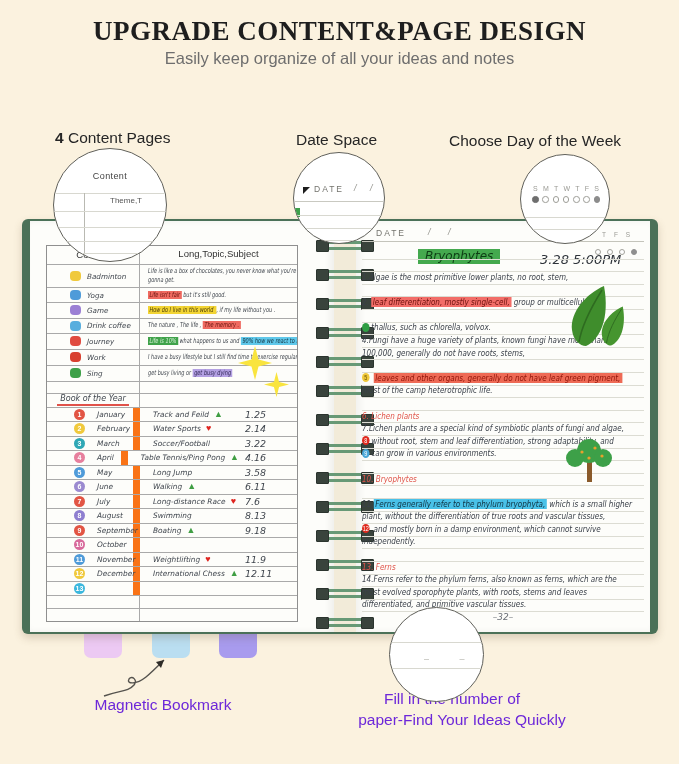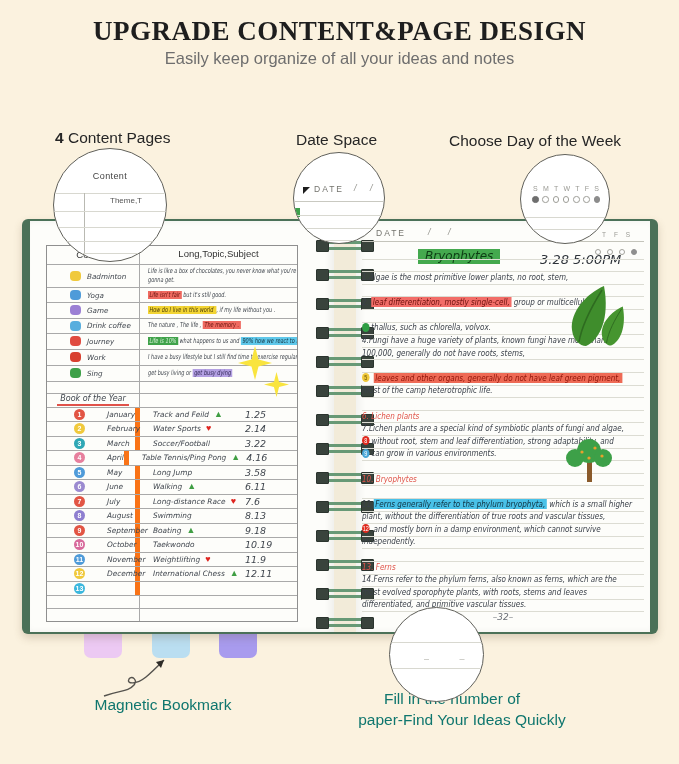--- a/index.html
+++ b/index.html
@@ -8,21 +8,21 @@
 .abs{position:absolute}
 .hw{font-family:"DejaVu Sans",sans-serif;font-style:italic;color:#3f454d}
 
 
 .main-title{position:absolute;top:16px;left:0;right:0;text-align:center;font-family:"Liberation Serif",serif;font-weight:bold;font-size:27px;color:#1e1e1e;letter-spacing:.5px}
 .subtitle{position:absolute;top:49px;left:0;right:0;text-align:center;font-size:16.5px;color:#6e6e6e}
 
 
 .callout{position:absolute;font-size:15.5px;color:#262626}
 .callout b{font-weight:700}
-.bottom-label{position:absolute;font-size:15.5px;color:#0f766e;text-align:center}
+.bottom-label{position:absolute;font-size:15.5px;color:#6d28d9;text-align:center}
 
 
 .mag{position:absolute;border-radius:50%;background:#fff;border:1px solid #60605a;overflow:hidden;z-index:7}
 .mag .line{position:absolute;left:0;right:0;height:1px;background:#d8d8d0}
 .mag .vline{position:absolute;width:1px;background:#b9b9b2}
 .mini-title{position:absolute;font-size:9px;color:#444;letter-spacing:.4px}
 .mini-theme{position:absolute;font-size:8px;color:#555}
 .date-word{position:absolute;font-size:8.5px;letter-spacing:2px;color:#73736d}
 .slash{position:absolute;font-size:9px;color:#92928c;font-style:italic}
 .tri-corner{position:absolute;width:0;height:0;border-top:9px solid #1d1d1d;border-right:9px solid transparent}
@@ -61,21 +61,21 @@
 .hl-red{background:#ef6a60;color:#64120c;padding:0 2px}
 .hl-yellow{background:#f2d434;color:#4a3c06;padding:0 2px}
 .hl-green{background:#3fa24a;color:#d9f2da;padding:0 2px}
 .hl-blue{background:#5fc8ea;color:#123240;padding:0 2px}
 .hl-purple{background:#b3a0e2;color:#2e2452;padding:0 2px}
 .hl-pink{background:#f26d68;color:#6b100c;padding:0 2px}
 .hl-redline{background:#ee6a55;color:#8f1408;padding:0 2px}
 .hl-blue2{background:#49c1e8;color:#0f3140;padding:0 2px}
 .red-head{color:#e0554b}
 .mrow{display:flex;align-items:center;border-top:1px solid #a9a9a9;height:14.5px}
-.mc1{width:93px;height:100%;border-right:5px solid #f97316;display:flex;align-items:center;padding-left:27px;gap:22px}
+.mc1{width:93px;height:100%;border-right:7px solid #f97316;display:flex;align-items:center;padding-left:27px;gap:12px}
 .mbadge{width:11px;height:11px;border-radius:50%;color:#fff;font-size:7px;font-weight:bold;text-align:center;line-height:11px;flex:none;font-style:normal}
 .mname{font-size:7.4px}
 .mc2{flex:1;height:100%;display:flex;align-items:center;padding-left:13px}
 .mact{font-size:7.4px;white-space:nowrap}
 .mmark{margin-left:5px;font-size:9px;line-height:9px;font-style:normal}
 .mpage{margin-left:auto;width:58px;font-size:9.5px;padding-left:6px}
 .bookline{font-size:8px;border-bottom:2px solid #e0524a;padding:0 3px 1px}
 .sparkle{position:absolute;z-index:6}
 
 
@@ -315,25 +315,20 @@
         <div class="mc2">
           <span class="mact hw">Boating</span>
           <span class="mmark" style="color: rgb(63, 158, 67);">▲</span>
           <span class="mpage hw">9.18</span>
         </div>
       </div>
     <div class="mrow">
         <div class="mc1">
           <span class="mbadge" style="background: rgb(216, 106, 156);">10</span>
           <span class="mname hw">October</span>
-        </div>
-        <div class="mc2">
-          <span class="mact hw">Taekwondo</span>
-          <span class="mmark"></span>
-          <span class="mpage hw">10.19</span>
         </div>
       </div>
     <div class="mrow">
         <div class="mc1">
           <span class="mbadge" style="background: rgb(79, 155, 217);">11</span>
           <span class="mname hw">November</span>
         </div>
         <div class="mc2">
           <span class="mact hw">Weightlifting</span>
           <span class="mmark" style="color: rgb(223, 36, 31);">♥</span>

